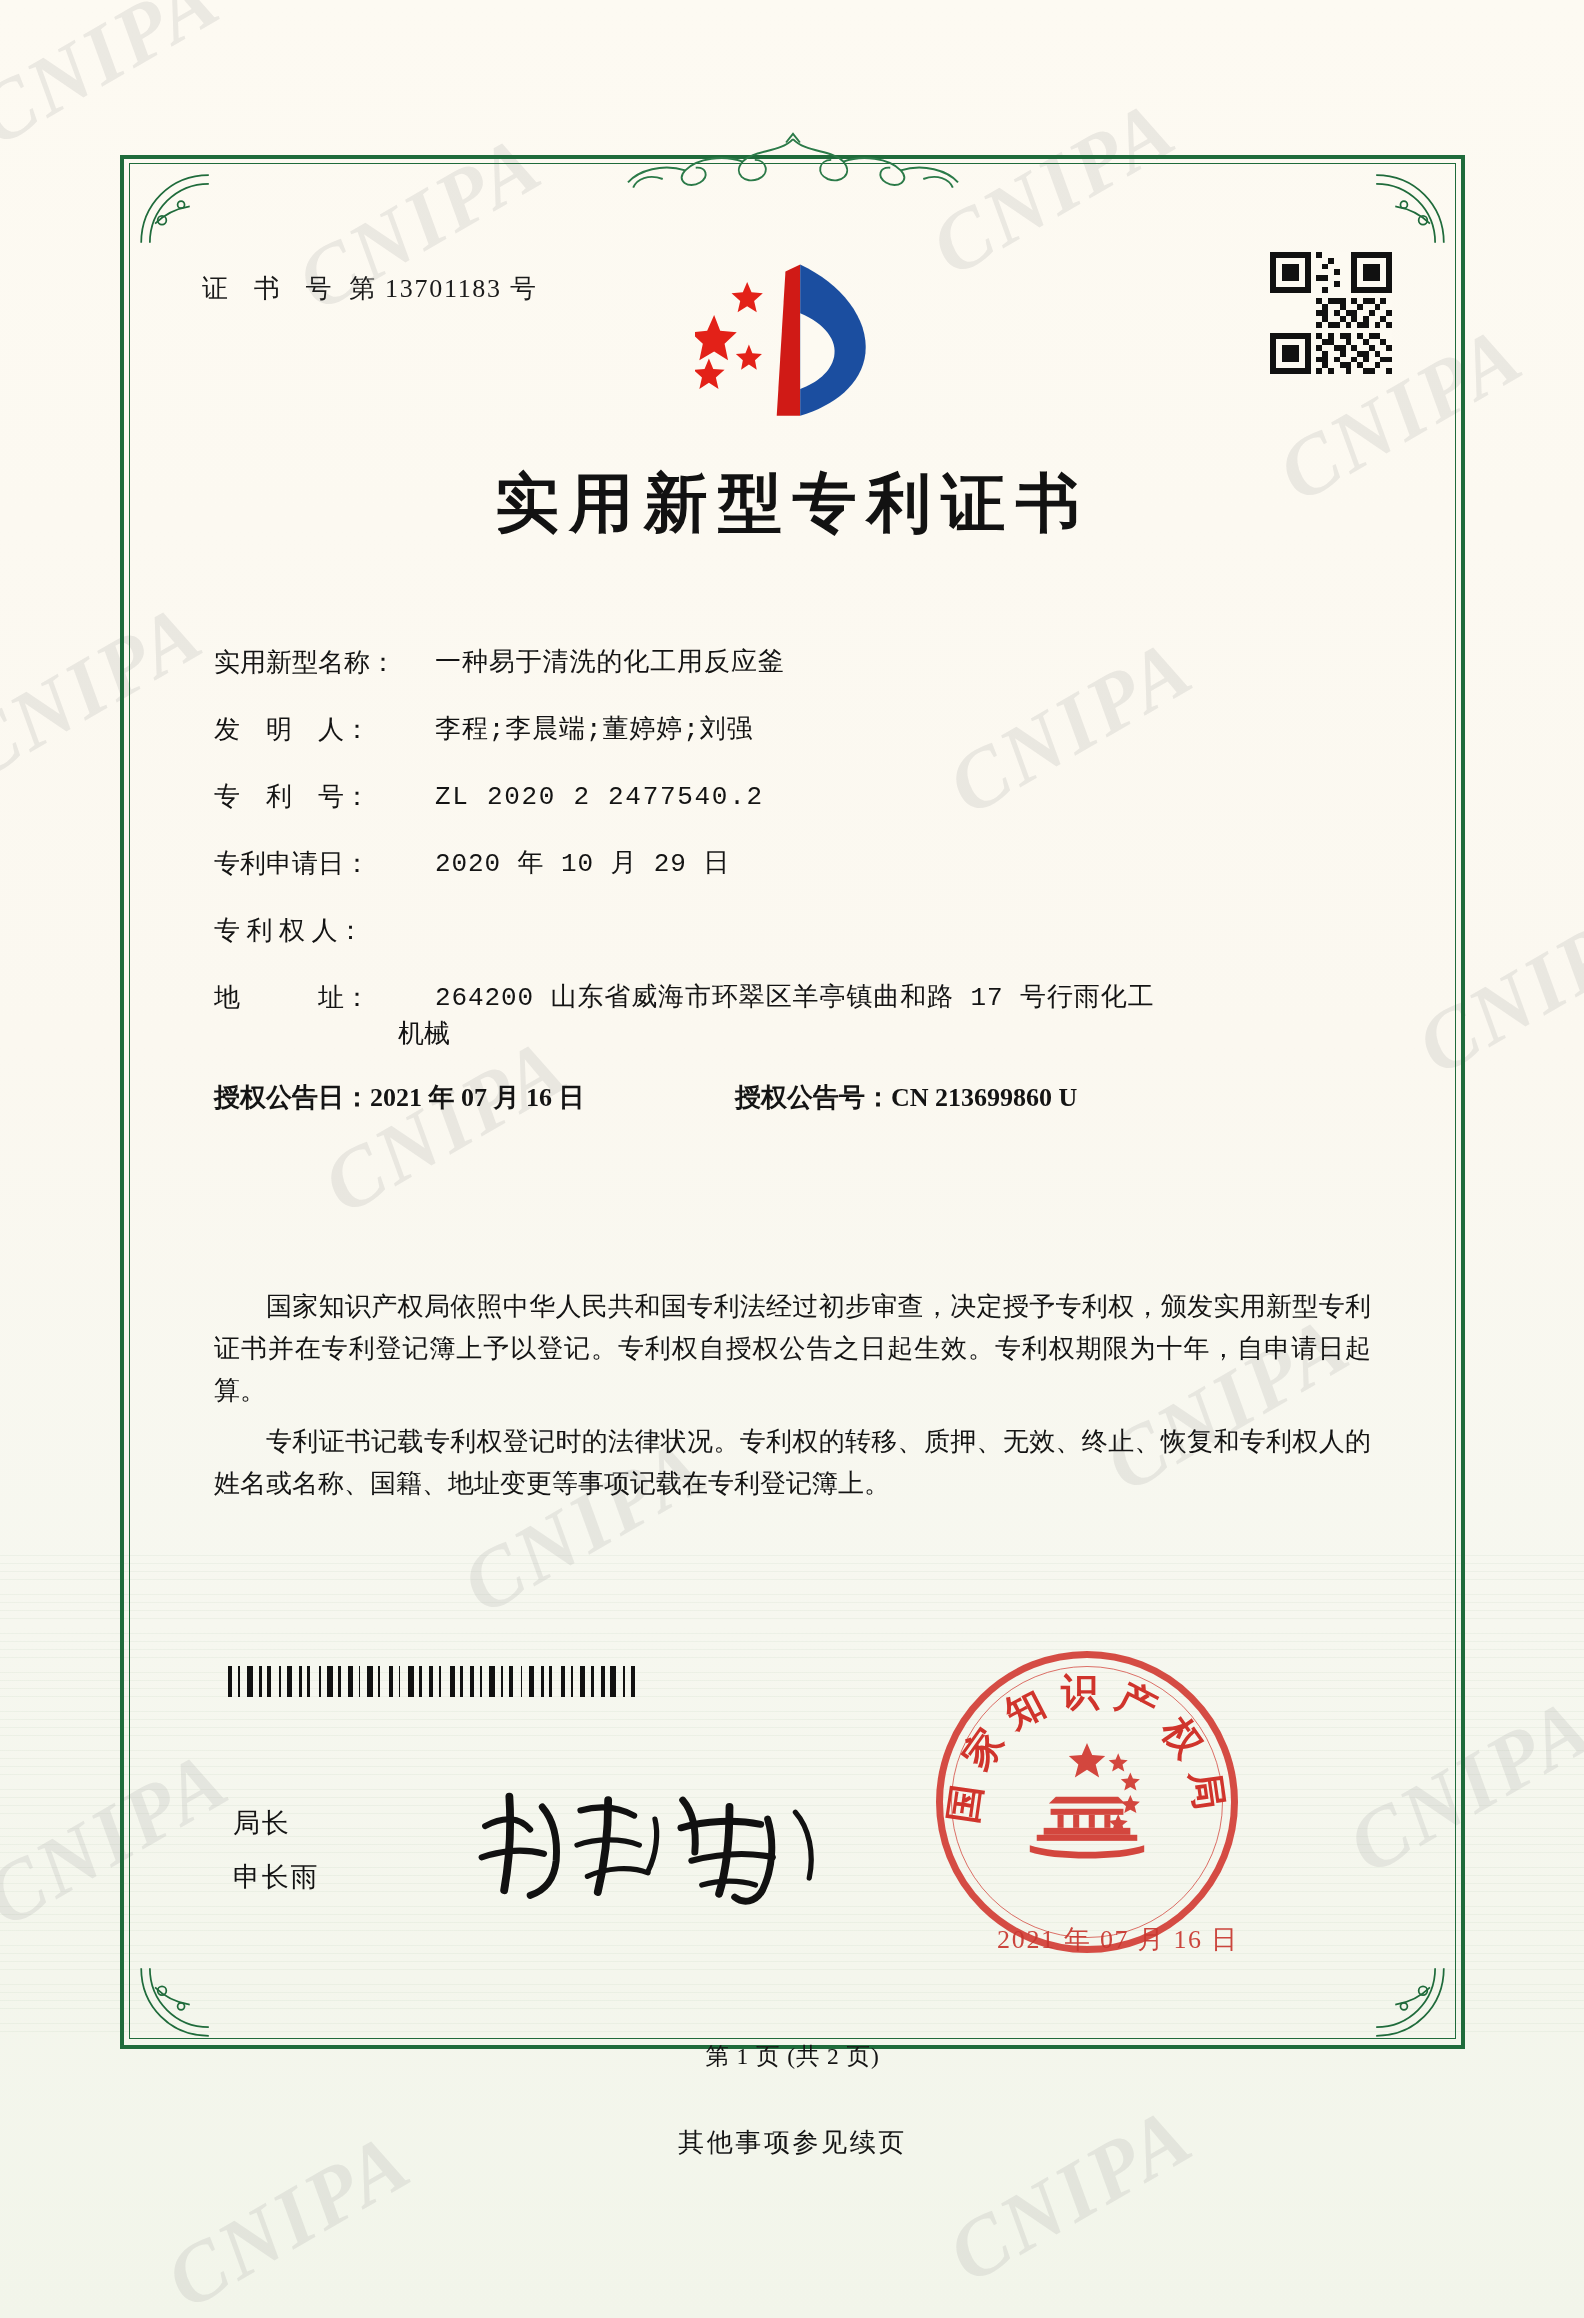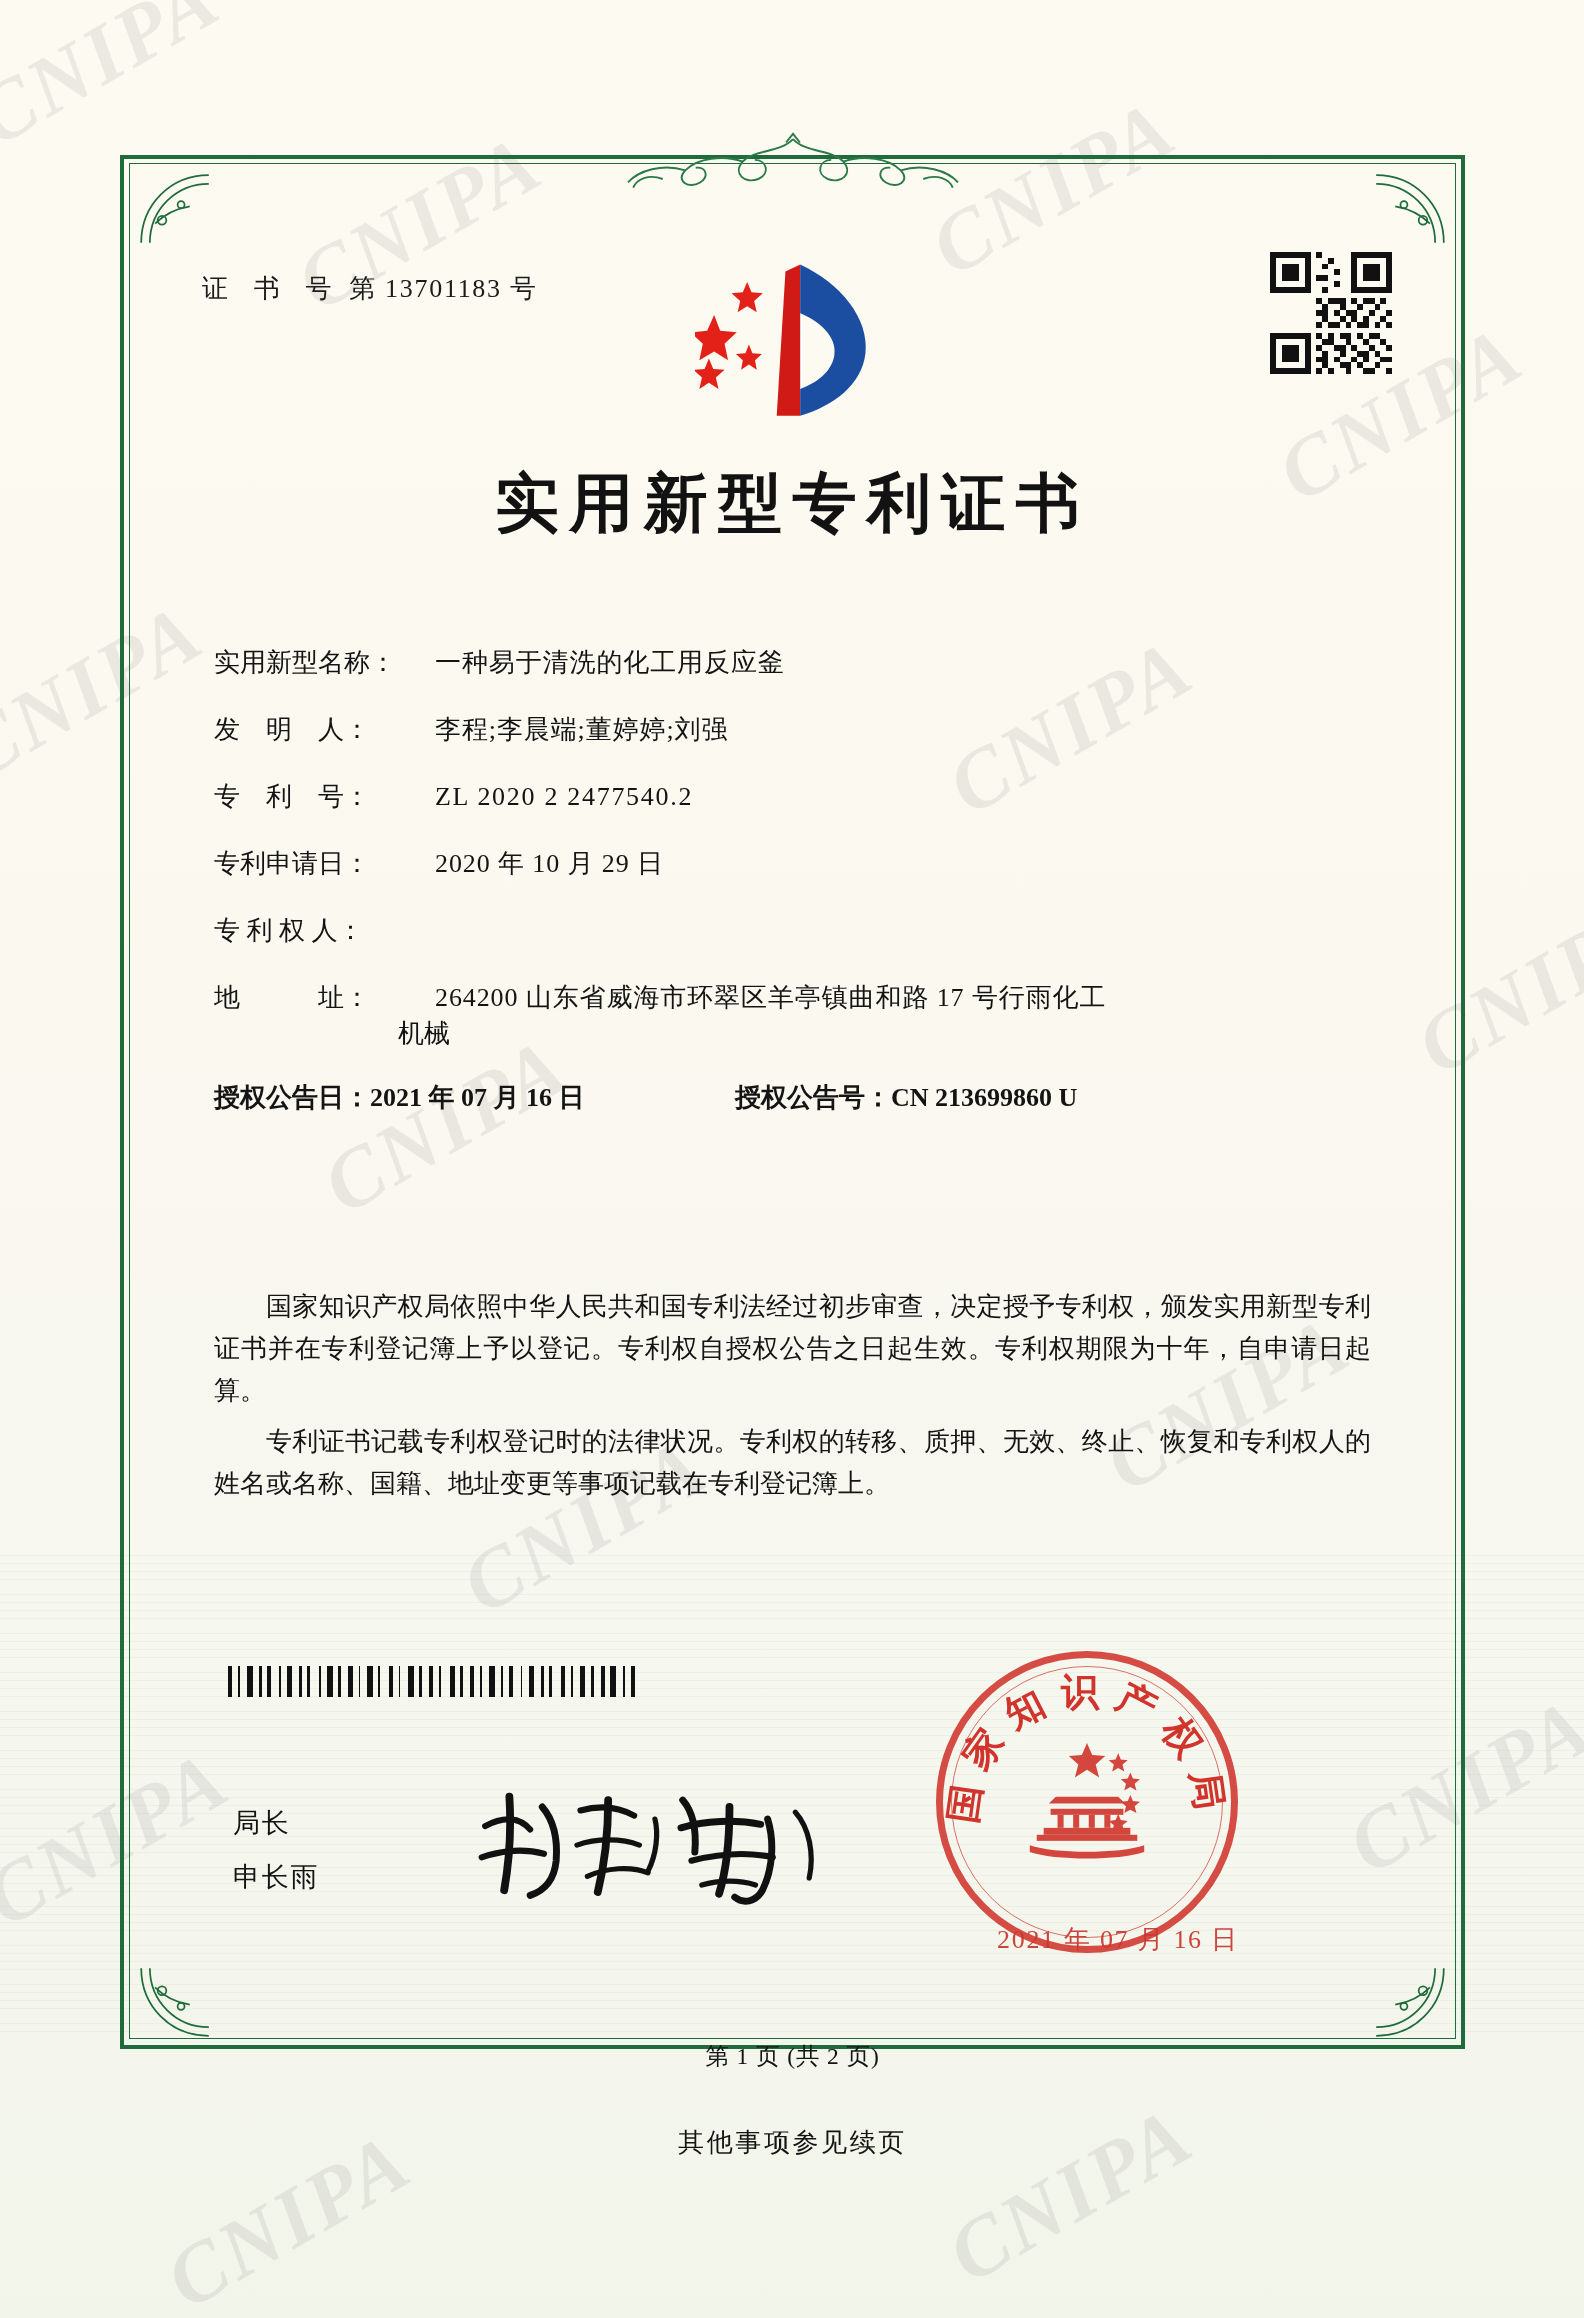--- a/index.html
+++ b/index.html
@@ -155,20 +155,21 @@
     gap: 37px;
   }
   .f-label {
     width: 184px;
     flex: 0 0 184px;
     white-space: nowrap;
   }
   .f-value {
     flex: 1;
     letter-spacing: 0.9px;
+    font-family: Liberation Mono, monospace;
   }
   .f-value.mono-space { letter-spacing: 1.7px; }
   .addr-second {
     margin-left: 184px;
     margin-top: 10.4px;
   }
   .row-inline {
     display: flex;
     margin-bottom: 41px;
     font-size: 26px;

